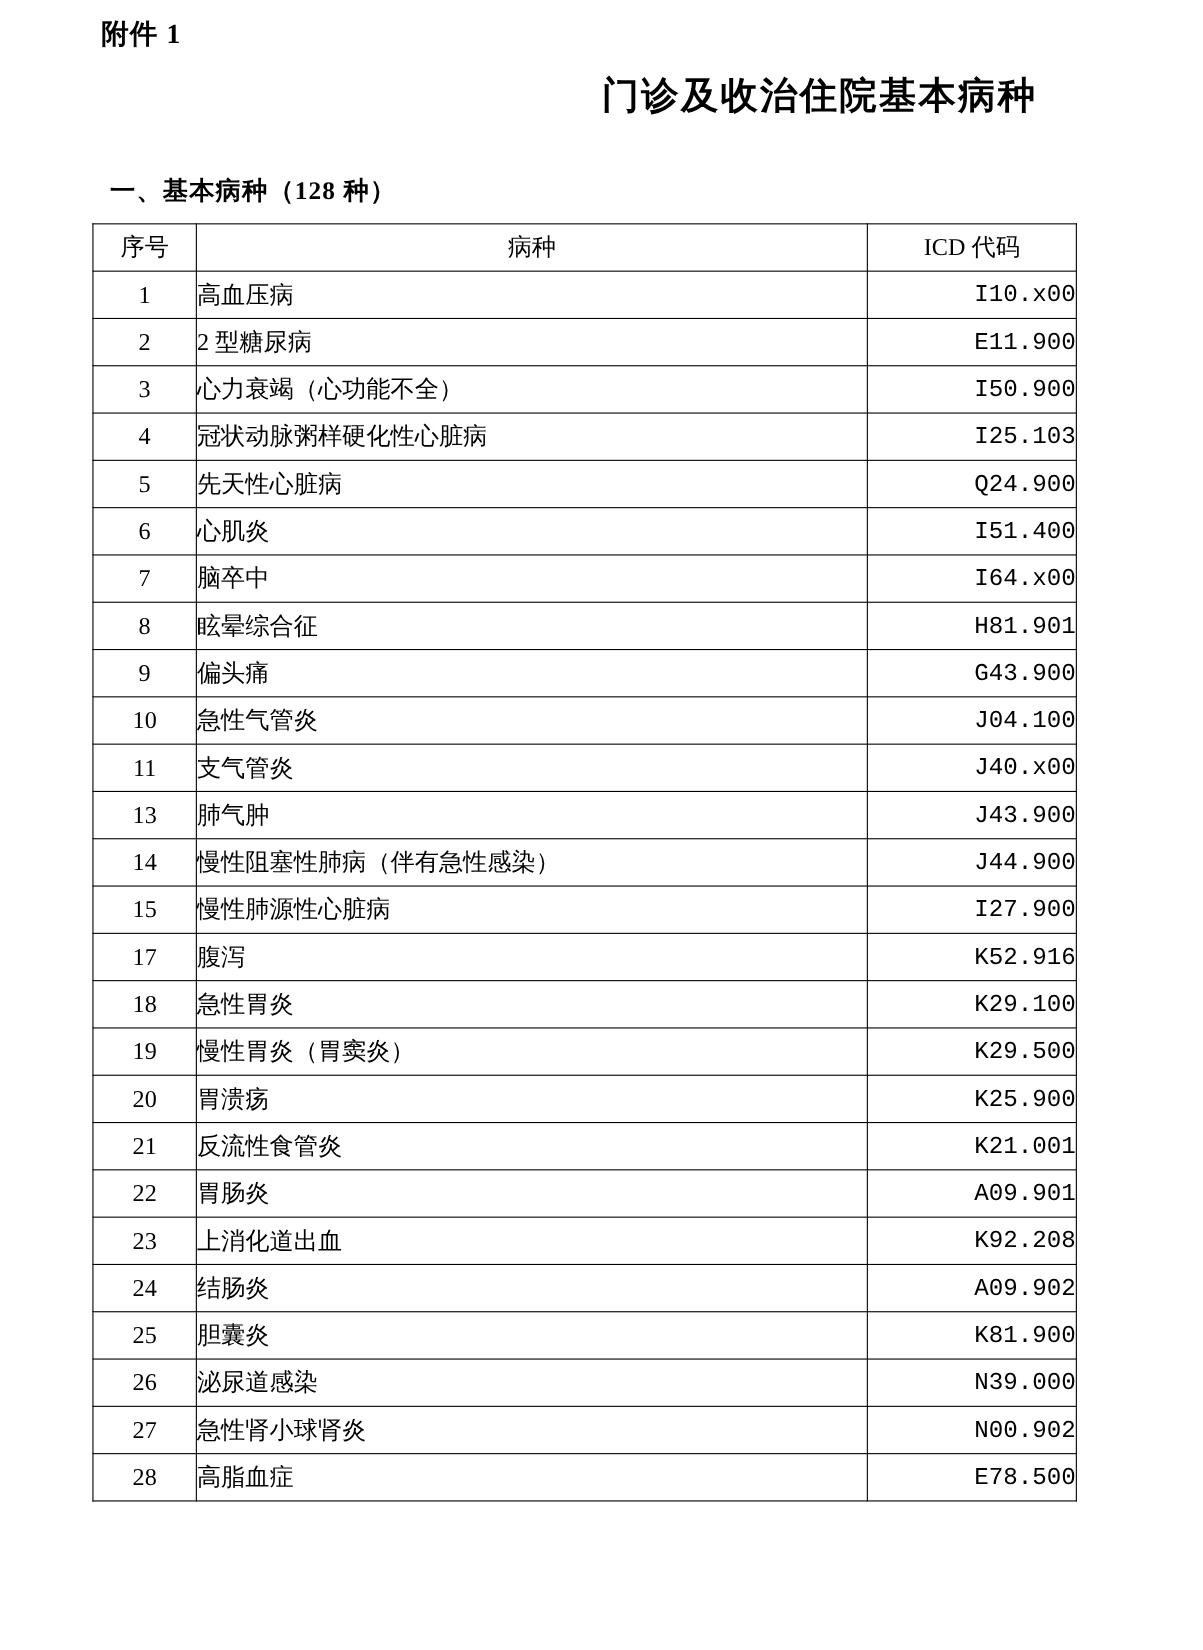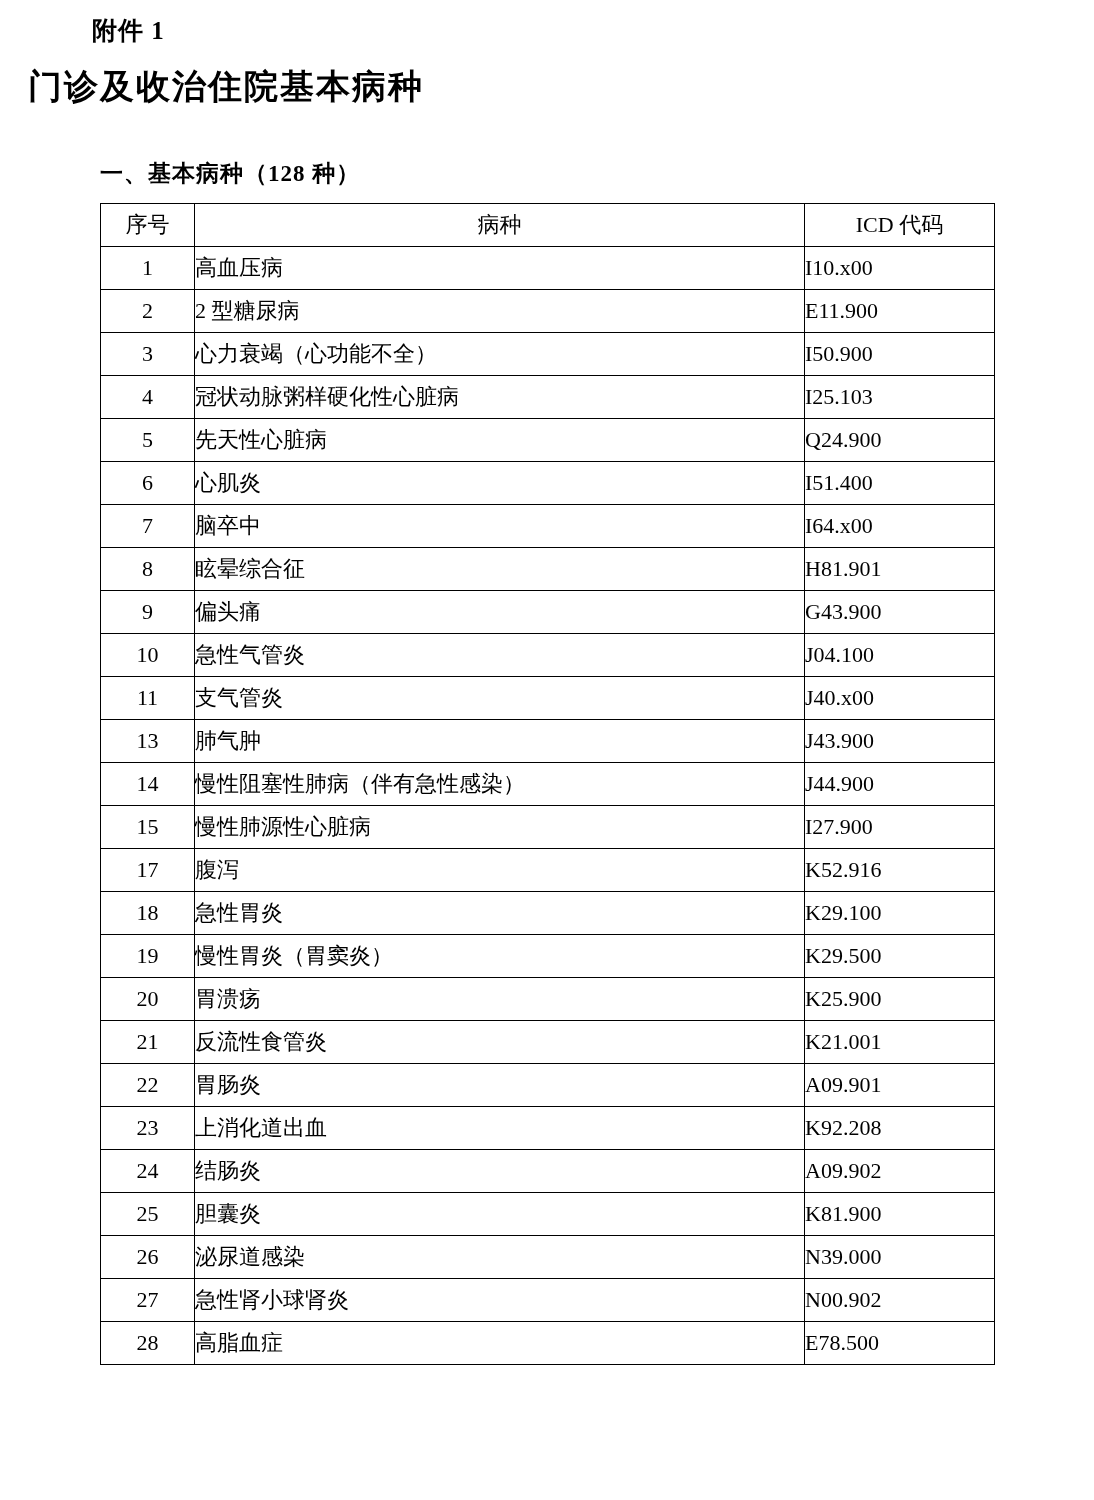--- a/index.html
+++ b/index.html
@@ -28,37 +28,37 @@
     top: 14px;
     font-size: 25px;
     font-weight: bold;
     letter-spacing: 1px;
   }
   .doc-title {
     position: absolute;
     left: 0;
     right: 0;
     top: 64px;
-    text-align: left;
+    text-align: right;
     font-size: 34px;
     font-weight: bold;
     letter-spacing: 2px;
     padding-left: 28px;
   }
   .section-heading {
     position: absolute;
     left: 100px;
     top: 158px;
     font-size: 23px;
     font-weight: bold;
     letter-spacing: 1px;
   }
   table.disease-table {
     position: absolute;
-    left: 100px;
+    left: 84px;
     top: 203px;
     width: 894px;
     border-collapse: collapse;
     table-layout: fixed;
   }
   table.disease-table td, table.disease-table th {
     border: 1.5px solid #000;
     font-size: 22px;
     font-weight: normal;
     padding: 0;
@@ -83,23 +83,23 @@
   td.num-cell {
     text-align: center;
     font-size: 22px;
   }
   td.name-cell {
     text-align: left;
     padding-left: 16px;
     font-size: 23px;
   }
   td.icd-cell {
-    text-align: left;
-    font-size: 23px;
-    font-family: Liberation Serif, serif;
+    text-align: right;
+    font-size: 23px;
+    font-family: Liberation Mono, monospace;
   }
 </style>
 </head>
 <body>
 
 <div class="page">
 
   <div class="attachment-label">附件 1</div>
 
   <div class="doc-title">门诊及收治住院基本病种</div>

